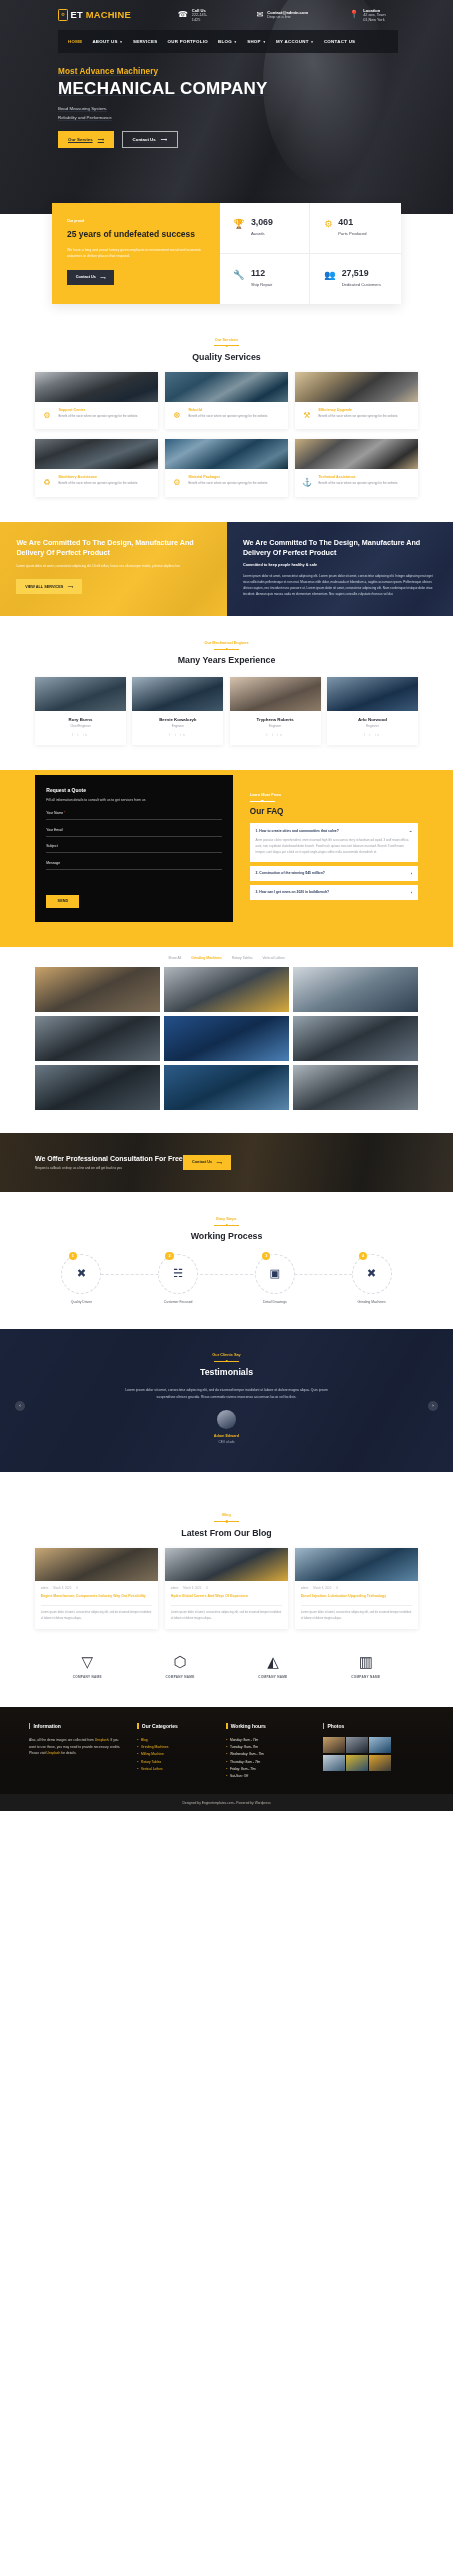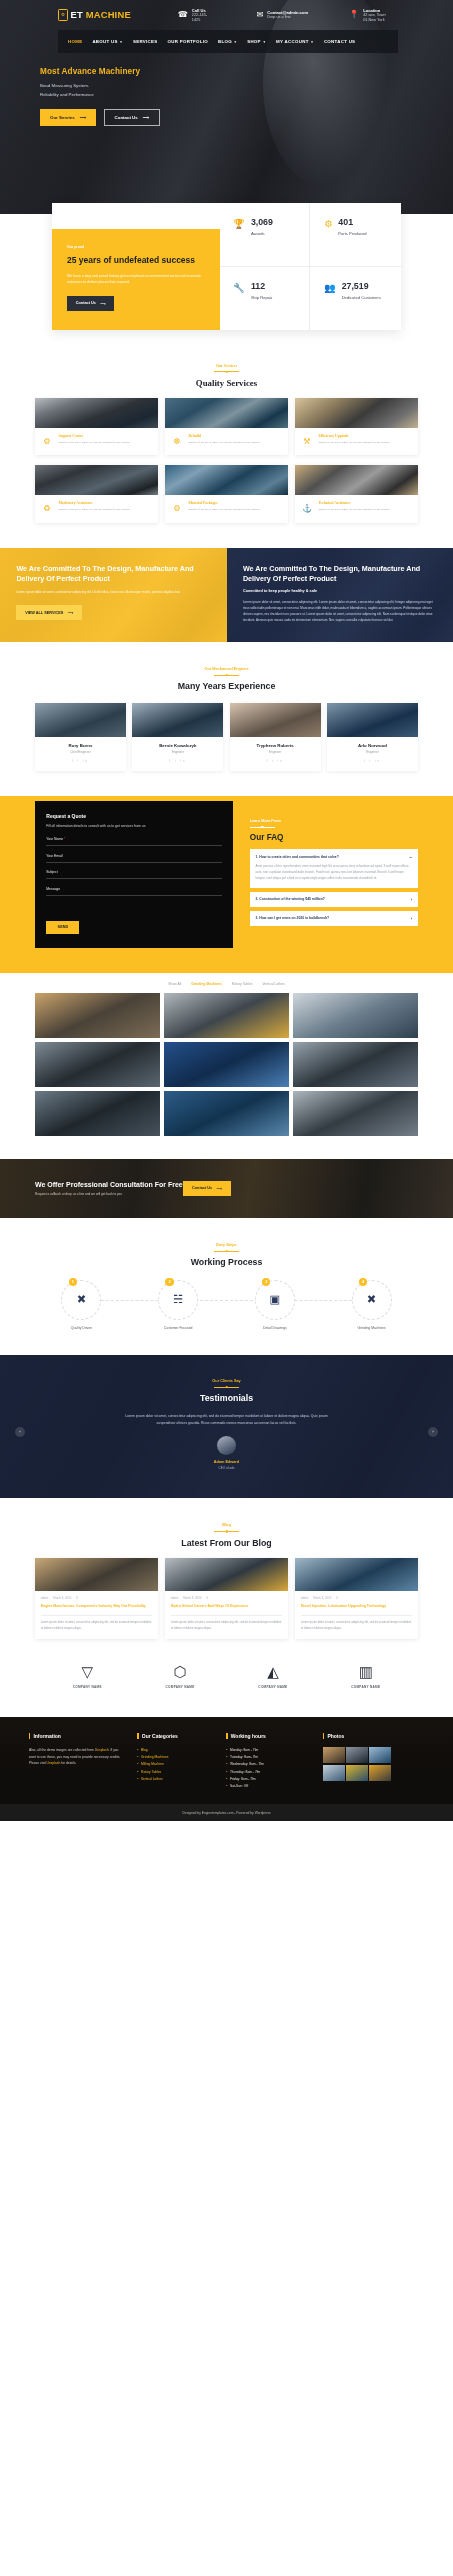--- a/index.html
+++ b/index.html
@@ -60,21 +60,21 @@
     gap: 10px;
   }
   .navbar a {
     color:#ffffff; font-size:4.4px; font-weight:bold; letter-spacing:0.3px;
     text-decoration:none; display:flex; align-items:center; gap:1.9px;
     text-transform:uppercase;
   }
   .navbar a.active { color:#f5b61d; }
   .caret { font-size:3.1px; }
 
-  .hero-body { position:relative; z-index:4; padding: 14px 0 0 40px; }
+  .hero-body { position:relative; z-index:4; padding: 14px 0 0 58px; text-decoration: underline; }
   .hero-kicker { color:#f5b61d; font-size:8.2px; font-weight:bold; letter-spacing:0.1px;}
   .hero-title {
     color:#fff; font-size:17px; font-weight:bold; letter-spacing:0.3px;
     margin-top:3.8px; line-height:1.1;
   }
   .hero-sub { color:#d2d5db; font-size:4.4px; margin-top:6.3px; line-height:2; }
   .hero-btns { display:flex; gap:7.6px; margin-top:8.8px; }
   .btn-y {
     background:#fbbf24; color:#1c1e23; font-size:4.4px; font-weight:bold;
     padding:5px 10px; border:none; display:inline-flex; align-items:center; gap:5px;
@@ -82,21 +82,21 @@
   }
   .btn-o {
     background:transparent; color:#ffffff; font-size:4.4px; font-weight:bold;
     padding:5px 10px; border:0.6px solid rgba(255,255,255,.65);
     display:inline-flex; align-items:center; gap:5px; cursor:pointer;
   }
 
   
   .stats-wrap { position:relative; margin-top:-11.3px; padding: 0 52px 0 52px; z-index:5; }
   .stats { display:flex; box-shadow:0 2.5px 11.3px rgba(0,0,0,.10); background:#fff; }
-  .stats-left { background:#fbbf24; width:48%; padding: 16.4px 15px 19px 15px; margin-top: 26px; }
+  .stats-left { background:#fbbf24; width:48%; padding: 16.4px 15px 19px 15px; }
   .sl-kicker { color:#fff; font-size:3.5px; font-weight:bold; }
   .sl-title { color:#1c1e23; font-size:8.5px; font-weight:bold; margin-top:5.7px; line-height:1.2;}
   .sl-text { color:#fffaf0; font-size:3.5px; line-height:1.9; margin-top:7.6px; }
   .btn-d {
     margin-top:10px; background:#2b2f3a; color:#fff; font-size:3.8px; font-weight:bold;
     padding:5px 8.8px; border:none; display:inline-flex; align-items:center; gap:4.4px; cursor:pointer;
   }
   .stats-right { width:52%; display:grid; grid-template-columns:1fr 1fr; }
   .stat {
     display:flex; gap:5.7px; align-items:flex-start; padding:15px 5px 14px 14px;
@@ -108,21 +108,21 @@
   .stat .lab { font-size:4.1px; color:#4a4f5c; margin-top:4.4px; }
 
   
   .sec-head { text-align:center; padding-top:25px; }
   .sec-kicker { color:#f5b61d; font-size:3.8px; font-weight:bold; }
   .sec-rule { width:25px; height:0.9px; background:#f5b61d; margin:3.8px auto 0; position:relative;}
   .sec-rule:after{content:"";position:absolute;left:50%;top:-0.9px;transform:translateX(-50%);width:2.5px;height:2.5px;background:#f5b61d;border-radius:50%;}
   .sec-title { font-size:8.8px; font-weight:bold; color:#21242c; margin-top:5.7px; }
 
   
-  .services { padding: 8.8px 35px 0 35px; font-family: Liberation Serif, serif; }
+  .services { padding: 8.8px 35px 0 35px; }
   .srow { display:grid; grid-template-columns:repeat(3,1fr); gap:7px; margin-top:10px; }
   .scard { background:#fff; box-shadow:0 0.6px 4.4px rgba(0,0,0,.09); }
   .sthumb { height:30px; width:100%; }
   .sbody { padding:5.7px 5px 7.6px 5px; display:flex; gap:4.4px; }
   .sicon {
     width:14px;height:14px;flex:none;display:flex;align-items:center;justify-content:center;
     font-size:8.2px;color:#f5b61d;
   }
   .stitle { color:#f5b61d; font-size:3.7px; font-weight:bold; }
   .stext { color:#8b9099; font-size:2.9px; line-height:1.75; margin-top:2.5px; }
@@ -253,21 +253,21 @@
   .t-name { color:#f5b61d; font-size:3.8px; font-weight:bold; margin-top:5px; }
   .t-role { color:#aab2c0; font-size:3.1px; margin-top:2.5px; }
   .t-arrow {
     position:absolute; top:50%; width:10px;height:10px;border-radius:50%;
     background:rgba(255,255,255,.14); color:#fff; font-size:4.4px;
     display:flex;align-items:center;justify-content:center; cursor:pointer;
   }
   .t-arrow.l{ left:15px; } .t-arrow.r{ right:15px; }
 
   
-  .blog { padding:0 35px 0; }
+  .blog { padding:16px 35px 0; }
   .bgrid { display:grid; grid-template-columns:repeat(3,1fr); gap:7px; margin-top:10px; }
   .bcard { background:#fff; box-shadow:0 0.6px 4.4px rgba(0,0,0,.09); }
   .bthumb { height:33px; }
   .bb { padding:5.7px 5.7px 8.2px; }
   .bmeta { font-size:2.8px; color:#aab0b8; display:flex; gap:5px; }
   .btitle { font-size:3.5px; font-weight:bold; color:#f5b61d; margin-top:3.8px; line-height:1.6;}
   .bdiv { height:0.6px; background:#eceef0; margin:5px 0; }
   .btext { font-size:2.8px; color:#9aa0a8; line-height:1.85; }
   .bl1{background:linear-gradient(155deg,#c8a877,#3f3a32 55%,#7e6f58);}
   .bl2{background:linear-gradient(155deg,#b6bdc3,#2f3840 55%,#d8a83a);}
@@ -371,20 +371,21 @@
           <span>MY ACCOUNT</span>
           <span class="caret">▼</span>
         </a>
       <a href="#">
           <span>CONTACT US</span>
         </a>
     </nav>
 
     <div class="hero-body">
       <div class="hero-kicker">Most Advance Machinery</div>
+      <h1 class="hero-title">MECHANICAL COMPANY</h1>
       <div class="hero-sub">
         <div>Bead Measuring System.</div>
         <div>Reliability and Performance</div>
       </div>
       <div class="hero-btns">
         <button class="btn-y">
             <span>Our Servies</span>
             <span>⟶</span>
           </button>
         <button class="btn-o">

